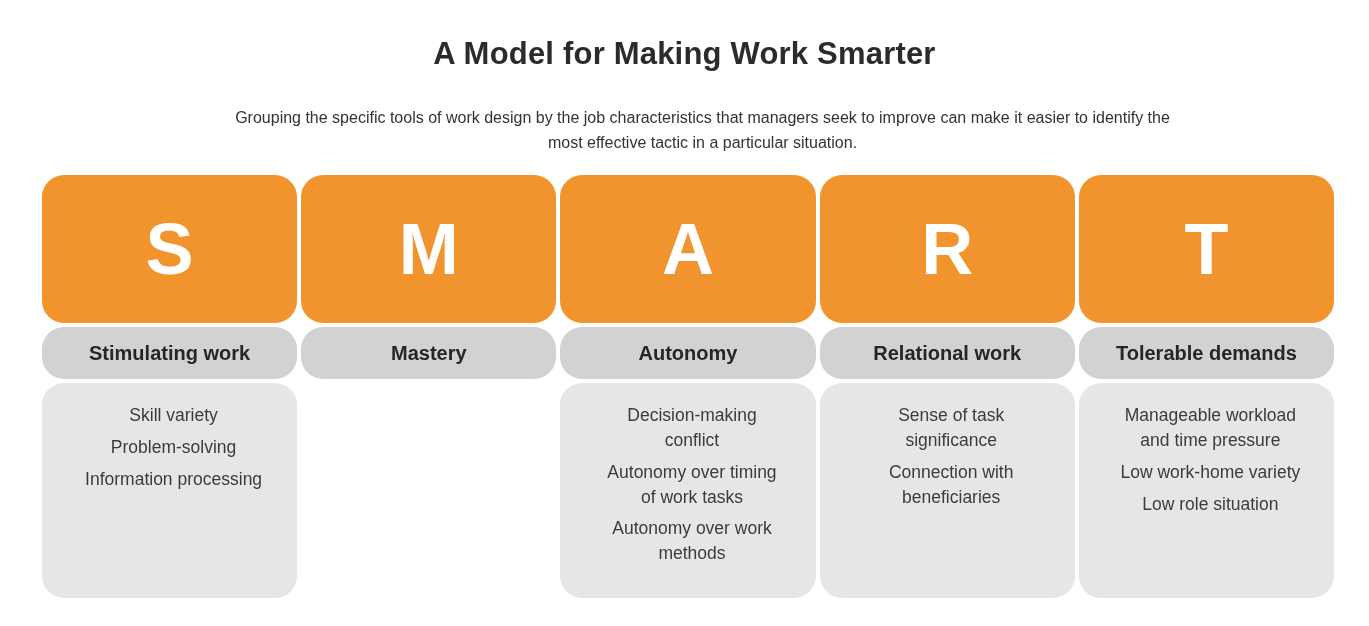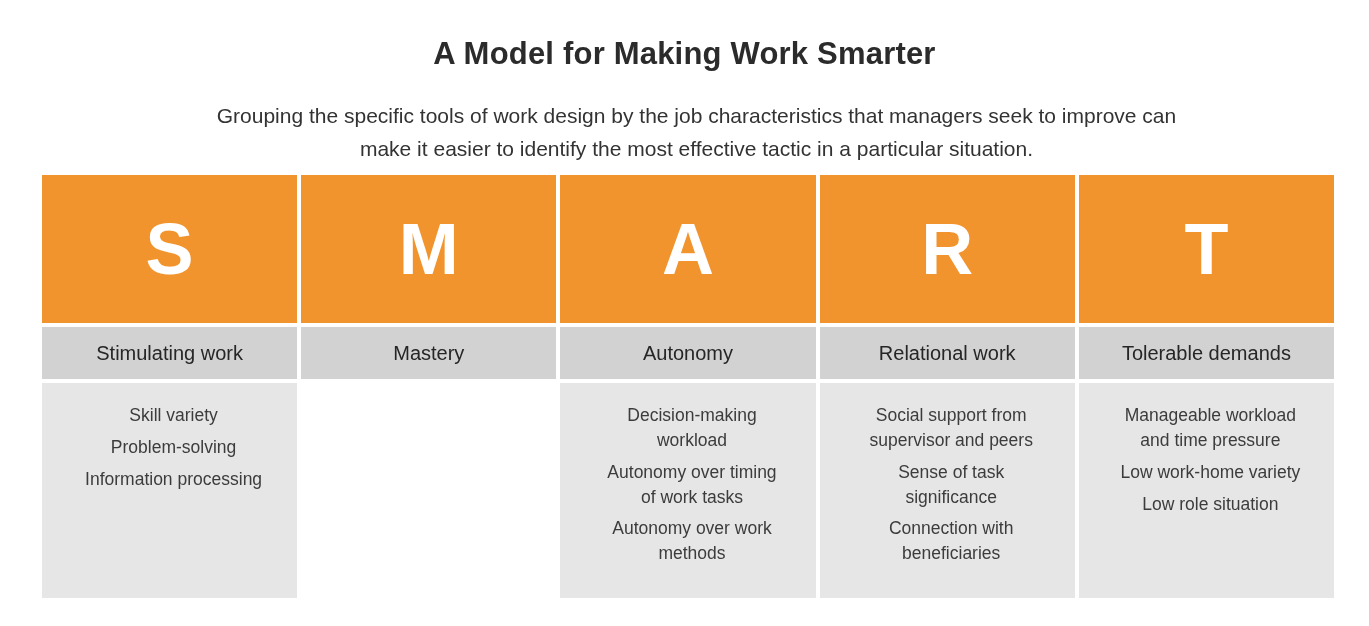--- a/index.html
+++ b/index.html
@@ -5,21 +5,21 @@
   :root {
     --orange: #F2942E;
     --label_gray: #D2D2D2;
     --body_gray: #E7E6E6;
     --title_color: #2B2B2B;
     --subtitle_color: #333333;
     --label_text: #262626;
     --body_text: #3C3C3C;
     --letter_color: #FFFFFF;
   }
-  * { box-sizing: border-box; }
+  * { box-sizing: border-box; border-radius: 22px; }
   html, body { margin: 0; padding: 0; }
   body {
     width: 1369px;
     height: 626px;
     background: #ffffff;
     font-family: "Liberation Sans", sans-serif;
     overflow: hidden;
   }
   .page {
     position: relative;
@@ -38,23 +38,23 @@
     font-weight: 700;
     color: var(--title_color);
     letter-spacing: 0.2px;
   }
   .subtitle {
     position: absolute;
     top: 88px;
     left: 50%;
     transform: translateX(-50%);
     width: 970px;
-    margin: 12px;
+    margin: 18px;
     text-align: center;
-    font-size: 21px;
+    font-size: 16px;
     line-height: 1.55;
     color: var(--subtitle_color);
   }
   .smart-table {
     position: absolute;
     left: 42px;
     top: 175px;
     width: 1292px;
     display: grid;
     grid-template-columns: repeat(5, 1fr);
@@ -76,21 +76,21 @@
     justify-content: center;
     line-height: 1;
   }
   .label-cell {
     height: 52px;
     background: var(--label_gray);
     display: flex;
     align-items: center;
     justify-content: center;
     font-size: 20px;
-    font-weight: 400;
+    font-weight: 700;
     color: var(--label_text);
   }
   .items-cell {
     height: 215px;
     background: var(--body_gray);
     padding: 13px 0 10px 8px;
     text-align: center;
     font-size: 17.5px;
     color: var(--body_text);
   }
@@ -120,34 +120,32 @@
   <div class="col">
     <div class="letter-cell">M</div>
     <div class="label-cell">Mastery</div>
   </div>
 
   <div class="col">
     <div class="letter-cell">A</div>
     <div class="label-cell">Autonomy</div>
     <div class="items-cell">
           <div class="item">Decision-making
-workload</div>
+conflict</div>
           <div class="item">Autonomy over timing
 of work tasks</div>
           <div class="item">Autonomy over work
 methods</div>
         </div>
   </div>
 
   <div class="col">
     <div class="letter-cell">R</div>
     <div class="label-cell">Relational work</div>
     <div class="items-cell">
-          <div class="item">Social support from
-supervisor and peers</div>
           <div class="item">Sense of task
 significance</div>
           <div class="item">Connection with
 beneficiaries</div>
         </div>
   </div>
 
   <div class="col">
     <div class="letter-cell">T</div>
     <div class="label-cell">Tolerable demands</div>

